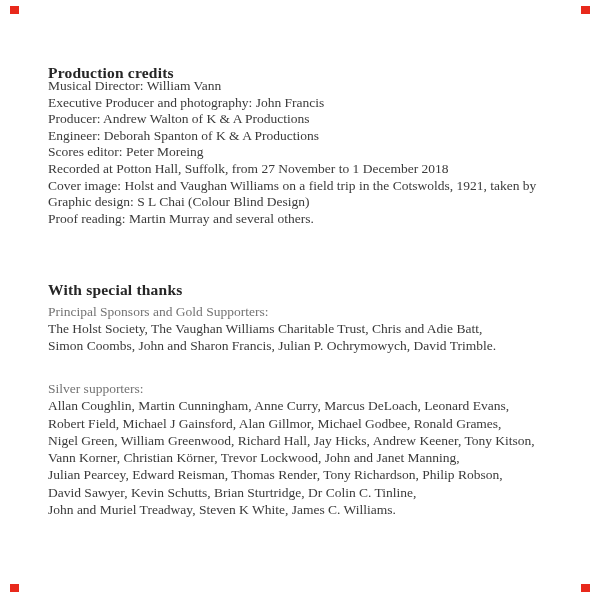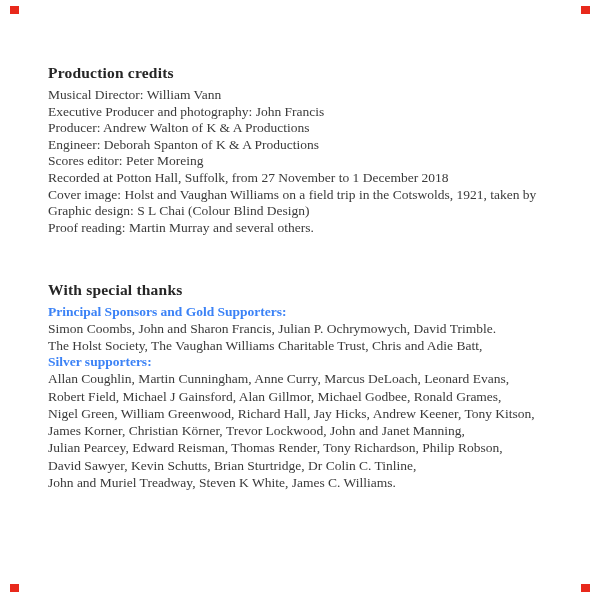--- a/index.html
+++ b/index.html
@@ -26,24 +26,24 @@
     font-weight:bold;
     color:#262626;
     letter-spacing:0.2px;
     white-space:nowrap;
     line-height:19px;
   }
   #heading-production{top:63px;}
   #heading-thanks{top:280px;}
   .para{font-size:13.5px;}
   .line{white-space:nowrap;}
-  .bold-line{font-weight:bold;color:#3b82f6;}
-  #credits-para{top:87px;line-height:16.6px;}
+  .bold-line{font-weight:normal;color:#737373;}
+  #credits-para{top:78px;line-height:16.6px;}
   #principal-para{top:304px;line-height:16.8px;}
-  #silver-para{top:353px;line-height:17.3px;}
+  #silver-para{top:380px;line-height:17.3px;}
 </style>
 </head>
 <body>
 
 <div class="page">
 
   <div class="corner-mark tl" style="background-color: rgb(232, 41, 28);"></div>
   <div class="corner-mark tr" style="background-color: rgb(232, 41, 28);"></div>
   <div class="corner-mark bl" style="background-color: rgb(232, 41, 28);"></div>
   <div class="corner-mark br" style="background-color: rgb(232, 41, 28);"></div>
@@ -59,28 +59,28 @@
     <div class="line">Recorded at Potton Hall, Suffolk, from 27 November to 1 December 2018</div>
     <div class="line">Cover image: Holst and Vaughan Williams on a field trip in the Cotswolds, 1921, taken by</div>
     <div class="line">Graphic design: S L Chai (Colour Blind Design)</div>
     <div class="line">Proof reading: Martin Murray and several others.</div>
   </div>
 
   <h2 id="heading-thanks" class="block section-heading">With special thanks</h2>
 
   <div id="principal-para" class="block para">
     <div class="line bold-line">Principal Sponsors and Gold Supporters:</div>
+    <div class="line">The Holst Society, The Vaughan Williams Charitable Trust, Chris and Adie Batt,</div>
     <div class="line">Simon Coombs, John and Sharon Francis, Julian P. Ochrymowych, David Trimble.</div>
-    <div class="line">The Holst Society, The Vaughan Williams Charitable Trust, Chris and Adie Batt,</div>
   </div>
 
   <div id="silver-para" class="block para">
     <div class="line bold-line">Silver supporters:</div>
     <div class="line">Allan Coughlin, Martin Cunningham, Anne Curry, Marcus DeLoach, Leonard Evans,</div>
     <div class="line">Robert Field, Michael J Gainsford, Alan Gillmor, Michael Godbee, Ronald Grames,</div>
     <div class="line">Nigel Green, William Greenwood, Richard Hall, Jay Hicks, Andrew Keener, Tony Kitson,</div>
-    <div class="line">James Korner, Christian Körner, Trevor Lockwood, John and Janet Manning,</div>
+    <div class="line">Vann Korner, Christian Körner, Trevor Lockwood, John and Janet Manning,</div>
     <div class="line">Julian Pearcey, Edward Reisman, Thomas Render, Tony Richardson, Philip Robson,</div>
     <div class="line">David Sawyer, Kevin Schutts, Brian Sturtridge, Dr Colin C. Tinline,</div>
     <div class="line">John and Muriel Treadway, Steven K White, James C. Williams.</div>
   </div>
 
 </div>
 
 </body></html>

